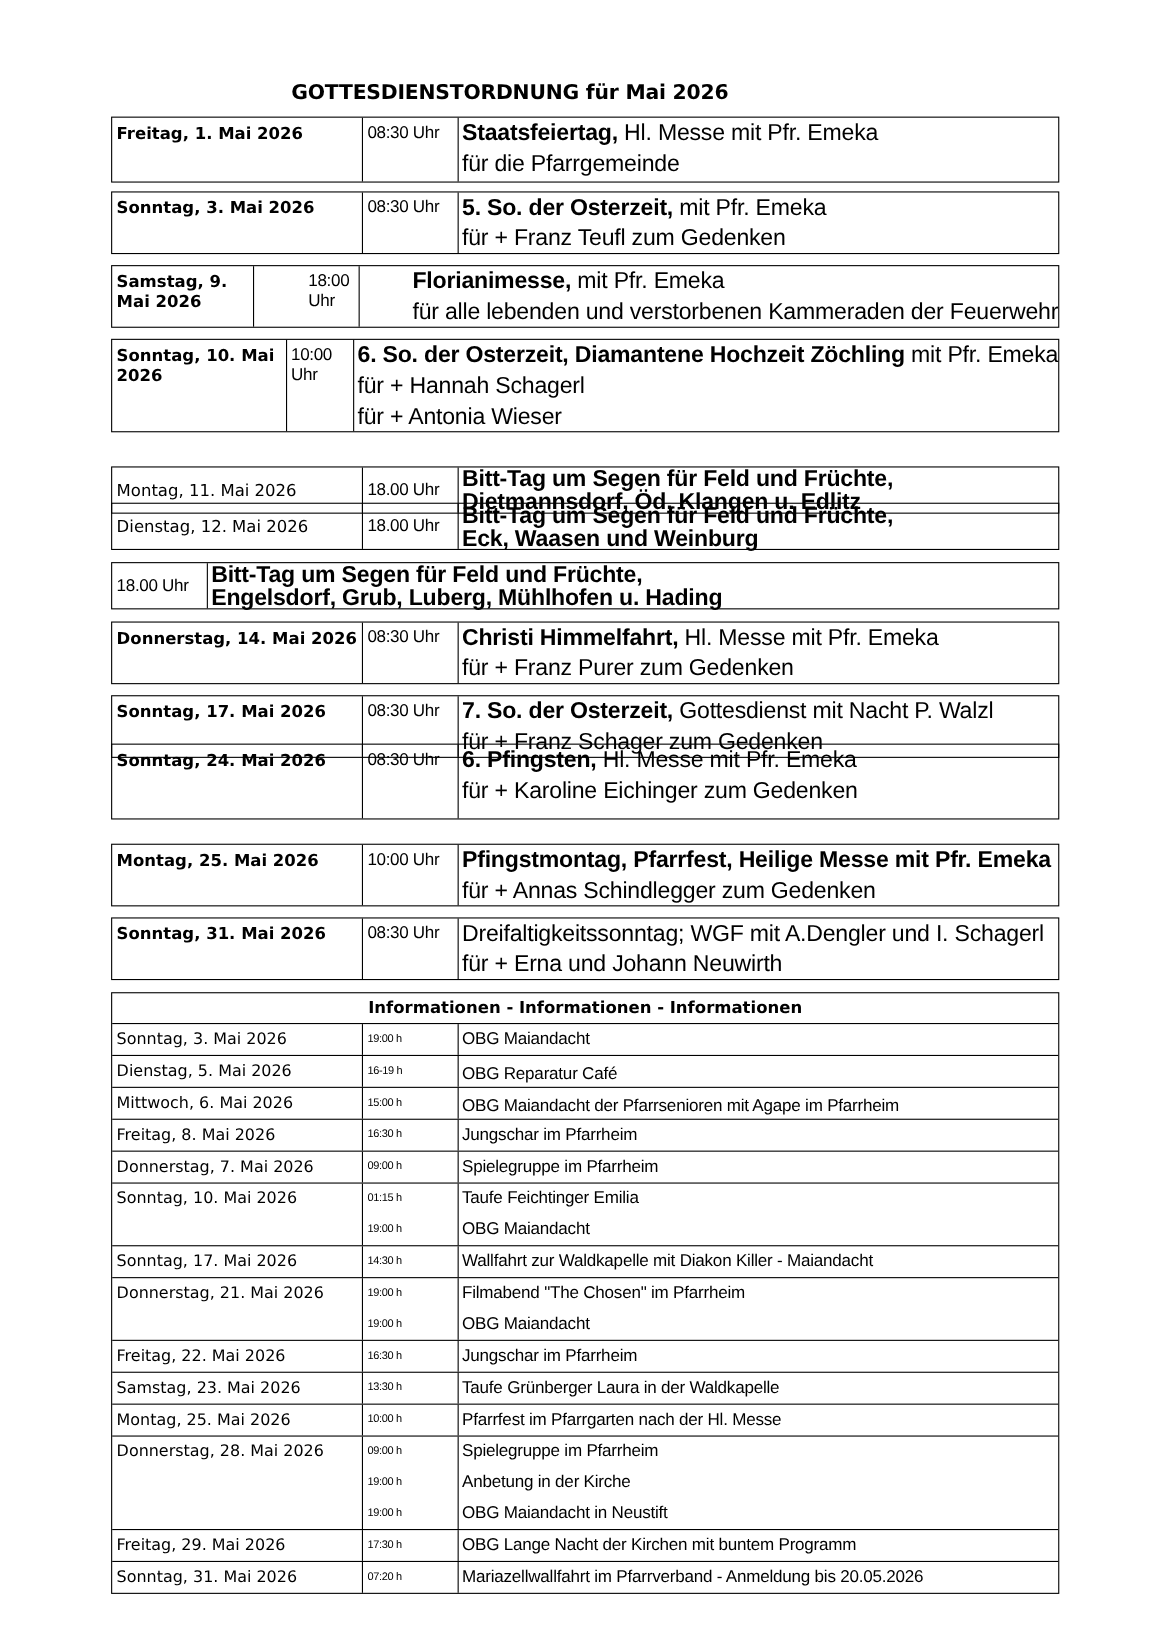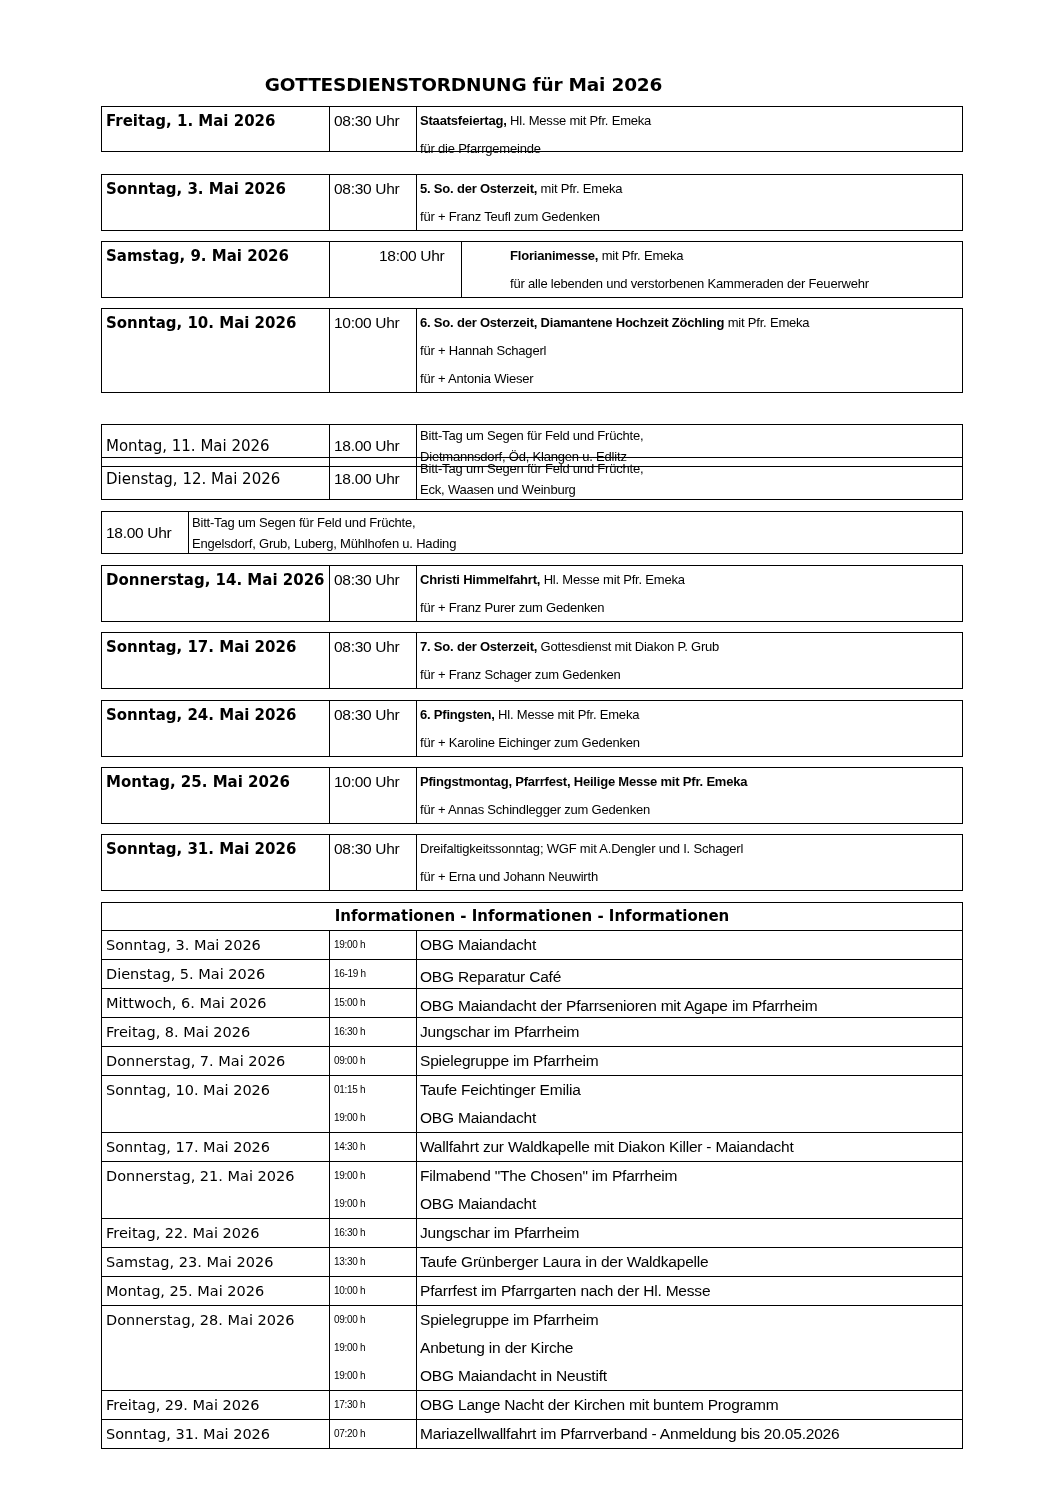--- a/index.html
+++ b/index.html
@@ -11,24 +11,24 @@
   .svc {
     position: absolute; left: 101px; width: 862px;
     border: 1.5px solid #000; box-sizing: border-box;
     display: flex;
   }
   .svc .c1 { width: 228px; border-right: 1.5px solid #000; box-sizing: border-box; padding: 5px 0 0 4px;
     font-family: "DejaVu Sans", sans-serif; font-size: 15px; }
   .svc .c1.b { font-weight: bold; }
   .svc .c2 { width: 87px; border-right: 1.5px solid #000; box-sizing: border-box; padding: 5px 0 0 4px;
     font-size: 15.5px; letter-spacing: -0.3px; }
-  .svc .c3 { flex: 1; padding: 5px 0 0 3px; font-size: 13px; letter-spacing: -0.2px; }
+  .svc .c3 { flex: 1; padding: 5px 0 0 3px; font-size: 21px; letter-spacing: -0.2px; }
   .svc .line { height: 28px; line-height: 18px; white-space: nowrap; }
   .svc.compact .c1, .svc.compact .c2 { display: flex; align-items: center; padding-top: 0; }
-  .svc.compact .c3 { padding-top: 1px; }
+  .svc.compact .c3 { padding-top: 1px; font-weight: bold; }
   .svc.compact .line { height: 21px; line-height: 20px; }
   .bold { font-weight: bold; }
 
   .info {
     position: absolute; left: 101px; top: 902px; width: 862px;
     border: 1.5px solid #000; box-sizing: border-box;
   }
   .info .head { height: 28px; border-bottom: 1.5px solid #000; box-sizing: border-box; text-align: center;
     font-family: "DejaVu Sans", sans-serif; font-weight: bold; font-size: 15px; line-height: 27px; }
   .info .grp { display: flex; border-bottom: 1.5px solid #000; box-sizing: border-box; }
@@ -41,21 +41,21 @@
   .info .t .cell { padding-left: 4px; font-size: 10px; letter-spacing: -0.3px; }
   .info .e .cell { padding-left: 3px; font-size: 15.5px; letter-spacing: -0.2px; }
   .info .e .cell.low { line-height: 33px; }
 </style>
 </head>
 <body>
 
 <div class="title">GOTTESDIENSTORDNUNG für Mai 2026</div>
 
 <div id="services">
-    <div class="svc" style="top: 106px; height: 46px;">
+    <div class="svc" style="top: 106px; height: 60px;">
       <div class="c1 b">Freitag, 1. Mai 2026</div>
       <div class="c2">08:30 Uhr</div>
       <div class="c3">
         <div class="line"><span class="bold">Staatsfeiertag,</span><span> Hl. Messe mit Pfr. Emeka</span></div>
         <div class="line"><span>für die Pfarrgemeinde</span></div>
       </div>
     </div>
     <div class="svc" style="top: 174px; height: 57px;">
       <div class="c1 b">Sonntag, 3. Mai 2026</div>
       <div class="c2">08:30 Uhr</div>
@@ -109,25 +109,25 @@
       <div class="c2">08:30 Uhr</div>
       <div class="c3">
         <div class="line"><span class="bold">Christi Himmelfahrt,</span><span> Hl. Messe mit Pfr. Emeka</span></div>
         <div class="line"><span>für + Franz Purer zum Gedenken</span></div>
       </div>
     </div>
     <div class="svc" style="top: 632px; height: 57px;">
       <div class="c1 b">Sonntag, 17. Mai 2026</div>
       <div class="c2">08:30 Uhr</div>
       <div class="c3">
-        <div class="line"><span class="bold">7. So. der Osterzeit,</span><span> Gottesdienst mit Diakon P. Grub</span></div>
+        <div class="line"><span class="bold">7. So. der Osterzeit,</span><span> Gottesdienst mit Nacht P. Walzl</span></div>
         <div class="line"><span>für + Franz Schager zum Gedenken</span></div>
       </div>
     </div>
-    <div class="svc" style="top: 700px; height: 57px;">
+    <div class="svc" style="top: 676px; height: 69px;">
       <div class="c1 b">Sonntag, 24. Mai 2026</div>
       <div class="c2">08:30 Uhr</div>
       <div class="c3">
         <div class="line"><span class="bold">6. Pfingsten,</span><span> Hl. Messe mit Pfr. Emeka</span></div>
         <div class="line"><span>für + Karoline Eichinger zum Gedenken</span></div>
       </div>
     </div>
     <div class="svc" style="top: 767px; height: 57px;">
       <div class="c1 b">Montag, 25. Mai 2026</div>
       <div class="c2">10:00 Uhr</div>

